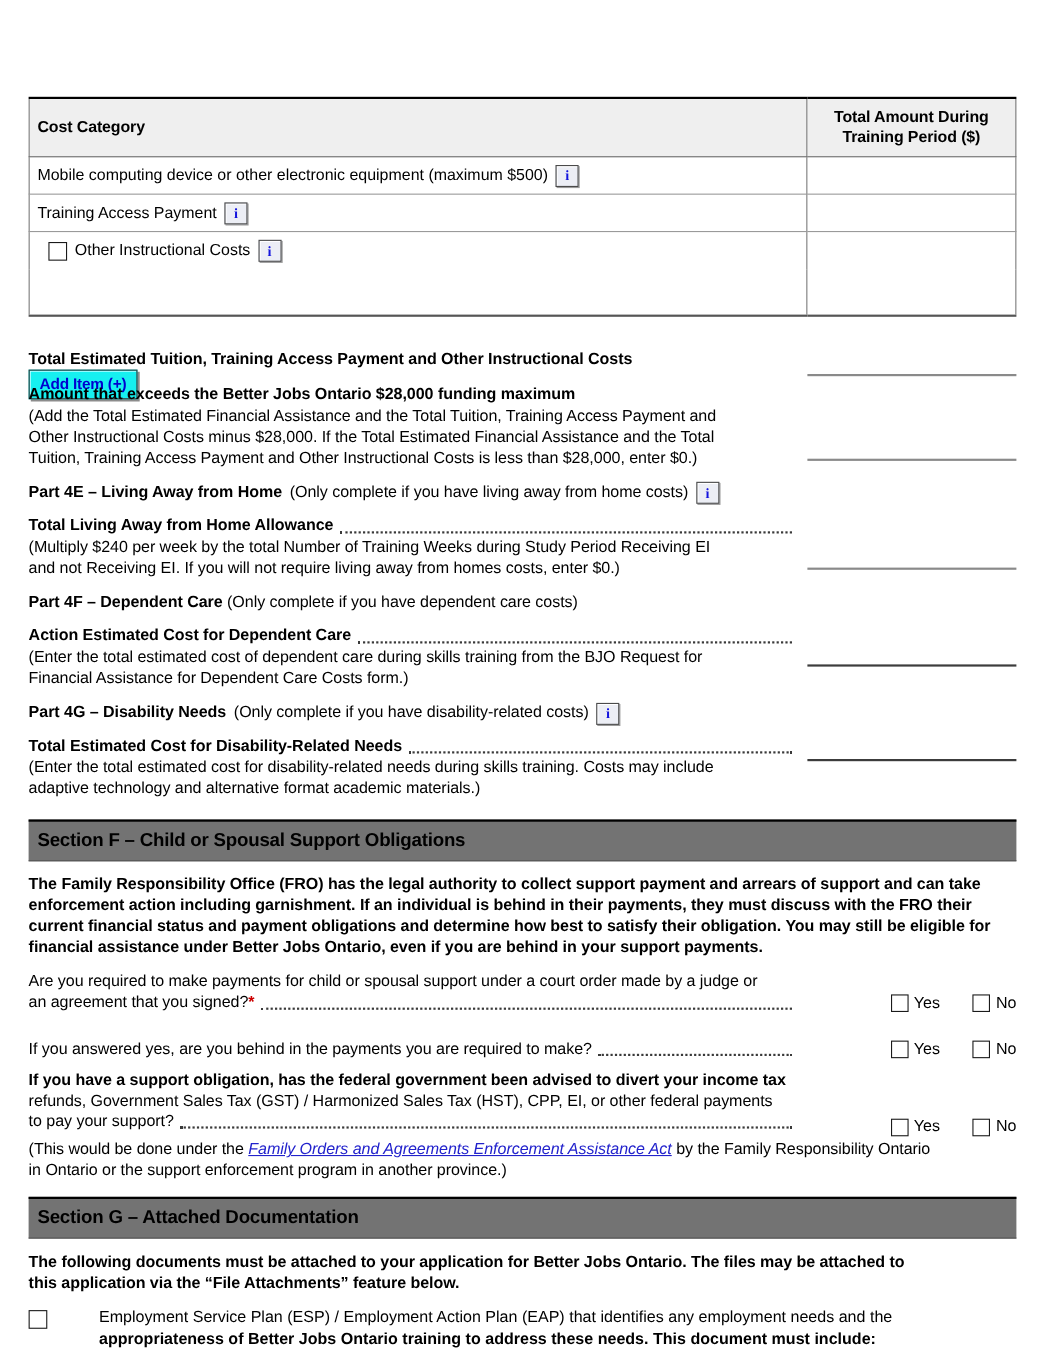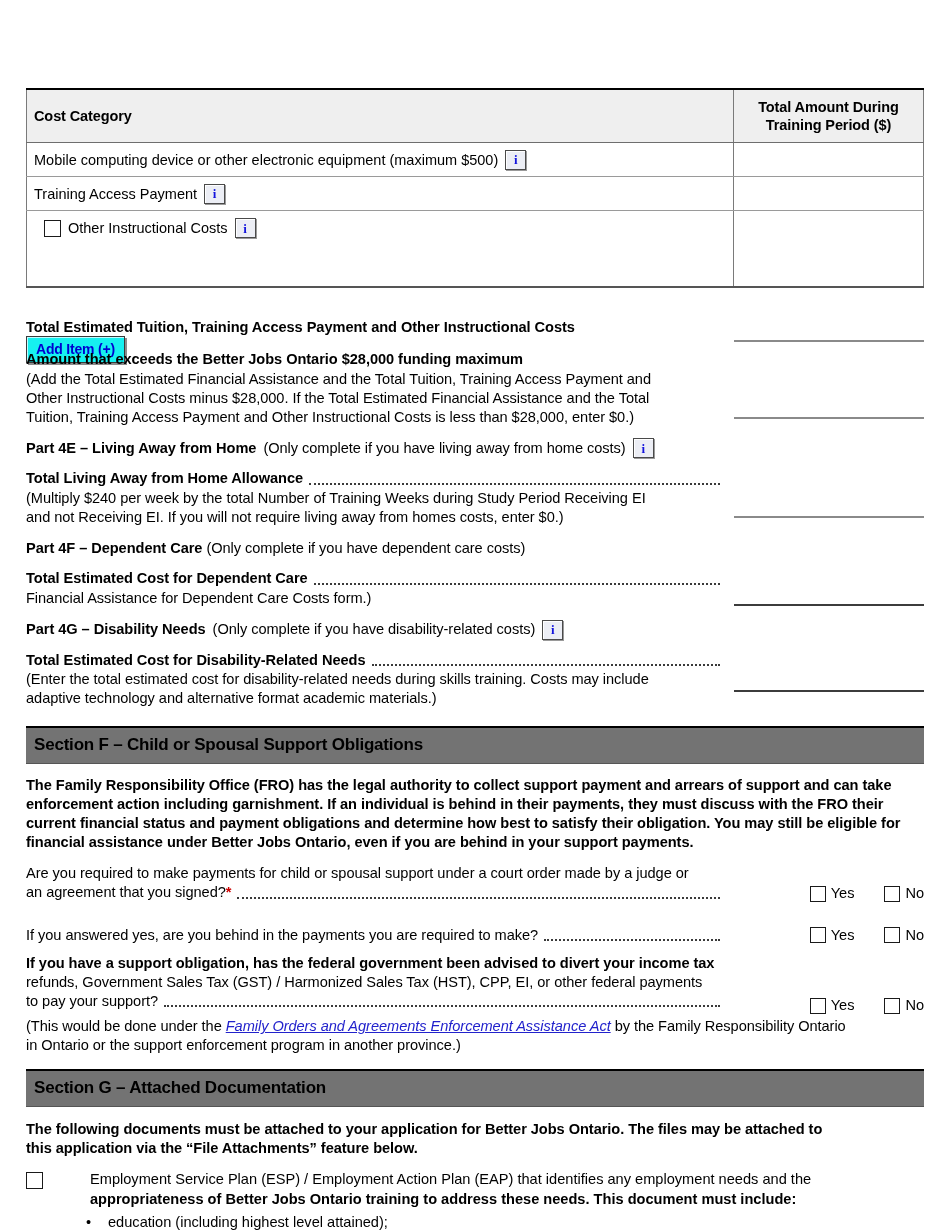--- a/index.html
+++ b/index.html
@@ -269,23 +269,24 @@
 
     <div class="amt-line" style="top:198px;"></div>
 
     <div class="frow ln" style="margin-top:12px;">
       <span class="bold">Part 4F – Dependent Care</span>
       <span>(Only complete if you have dependent care costs)</span>
     </div>
 
     <div class="frow ln" style="margin-top:11px;">
       <div class="flexline">
-        <span class="bold">Total Estimated Cost for Dependent Care</span>
+        <span class="bold">Action Estimated Cost for Dependent Care</span>
         <span class="leader"></span>
       </div>
+      <div class="ln-tight">(Enter the total estimated cost of dependent care during skills training from the BJO Request for</div>
       <div class="ln-tight">Financial Assistance for Dependent Care Costs form.)</div>
     </div>
 
     <div class="amt-line dark" style="top:286px;"></div>
 
     <div class="frow ln" style="margin-top:12px;">
       <div class="cell-line">
         <span class="bold">Part 4G – Disability Needs</span>
         <span>(Only complete if you have disability-related costs)</span>
         <span class="info-btn">i</span>

